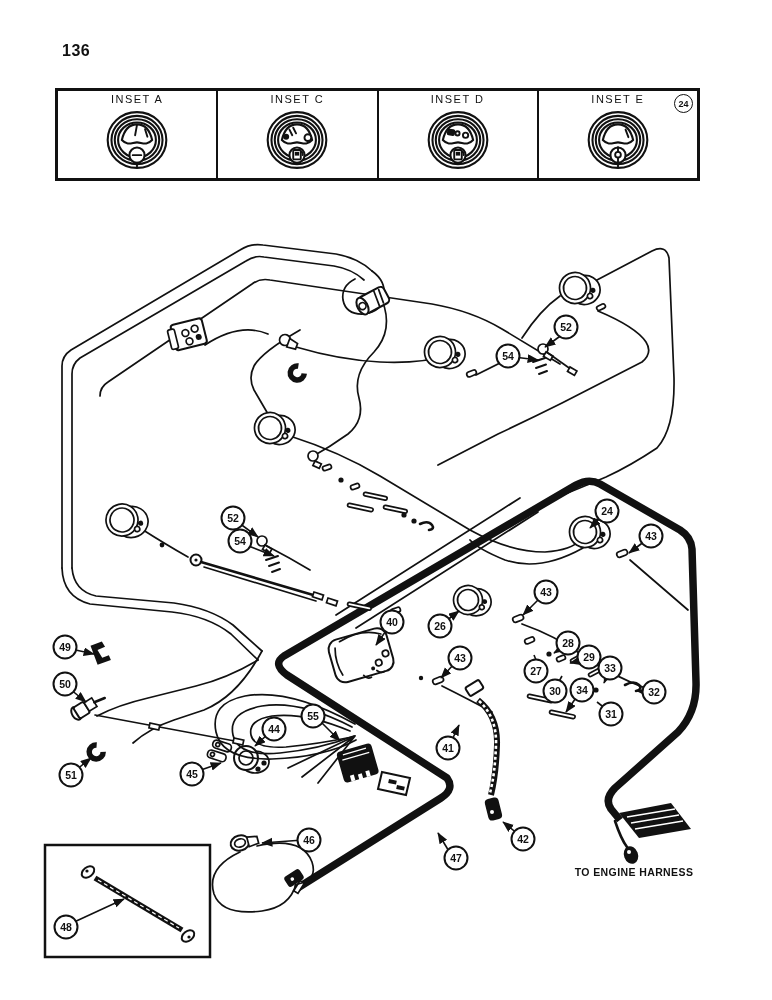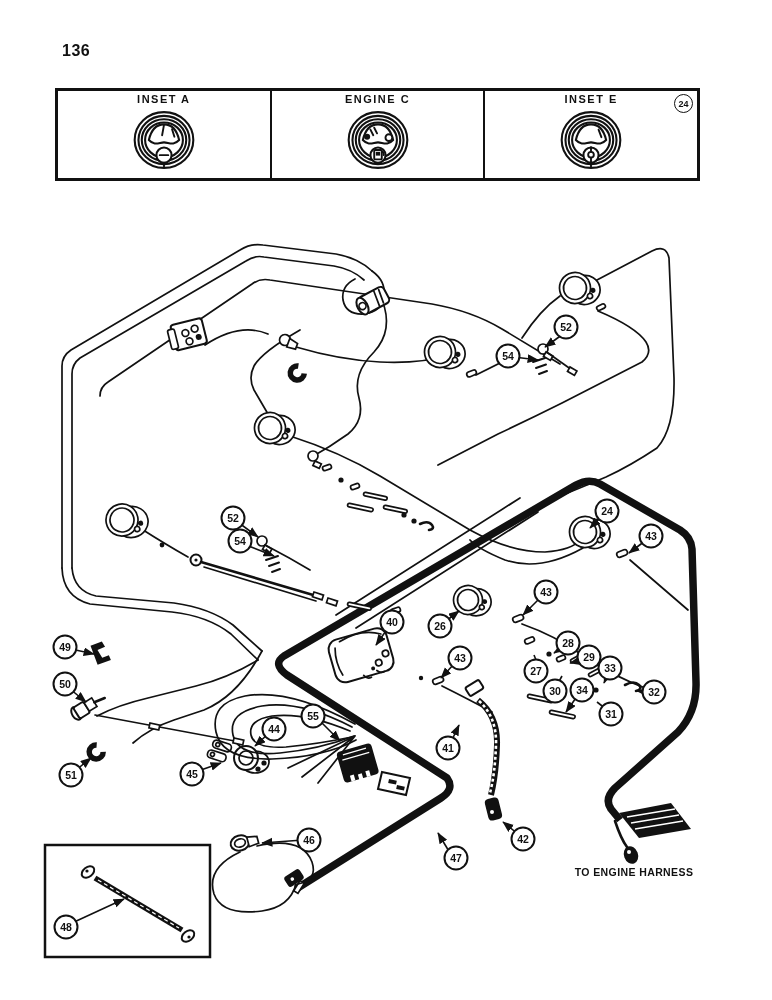--- a/index.html
+++ b/index.html
@@ -3,21 +3,21 @@
 <meta charset="utf-8">
 <style>
   html,body{margin:0;padding:0;}
   body{width:772px;height:1000px;background:#fff;position:relative;
        font-family:"Liberation Sans",sans-serif;color:#111;}
   .pageno{position:absolute;left:62px;top:42px;font-weight:bold;font-size:16px;letter-spacing:.5px;text-align:right;}
   .strip{position:absolute;left:55px;top:88px;width:645px;height:93px;border:3px solid #111;
          box-sizing:border-box;display:flex;background:#fff;}
   .cell{flex:1;position:relative;border-left:2.5px solid #111;display:flex;flex-direction:column;align-items:center;}
   .cell:first-child{border-left:none;}
-  .cell .lbl{font-weight:bold;font-size:11px;letter-spacing:1.5px;margin-top:2px;white-space:nowrap;}
+  .cell .lbl{font-weight:normal;font-size:11px;letter-spacing:1.5px;margin-top:2px;white-space:nowrap;}
   .badge{position:absolute;right:4px;top:3px;width:17px;height:17px;border:1.8px solid #111;border-radius:50%;
          font-weight:bold;font-size:9px;display:flex;align-items:center;justify-content:center;background:#fff;}
   svg{display:block;}
   .g1{fill:#fff;stroke:#111;stroke-width:2.2;}
   .gm{fill:none;stroke:#111;stroke-width:2;stroke-linecap:round;}
   .t{fill:none;stroke:#111;stroke-width:1.7;stroke-linecap:round;stroke-linejoin:round;}
   .t2{fill:none;stroke:#111;stroke-width:2.6;stroke-linecap:round;}
   .band{fill:none;stroke:#111;stroke-width:7.5;stroke-linejoin:round;}
   .w{fill:#fff;stroke:#111;stroke-width:1.7;}
   .w2{fill:#fff;stroke:#111;stroke-width:2;}
@@ -45,38 +45,55 @@
       <path class="gm" d="M 0,-15 L -2,-4"></path>
         <path class="gm" d="M 8.5,-10.5 L 11,-2.5"></path>
       <circle class="g1" cy="17" r="8"></circle>
         <path class="gm" d="M -4.5,17 L 4.5,17"></path>
         <path class="gm" d="M 0,25 L 0,29"></path>
     </svg>
   </div>
 
 
   <div class="cell">
-    <div class="lbl">ENGINE C</div>
+    <div class="lbl">INSET C</div>
     <svg viewBox="-50 -36 100 74" width="100" height="70">
       <ellipse class="g1" cy="1" rx="31" ry="29.5"></ellipse>
         <ellipse class="g1" cy="1" rx="27" ry="25.5"></ellipse>
       <ellipse class="g1" cy="1" rx="23.5" ry="22"></ellipse>
         <ellipse class="g1" cy="1" rx="20" ry="18.5"></ellipse>
       <path class="g1" d="M -16,1 C -13,-12 -6,-15.5 0,-15.5 C 6,-15.5 13,-12 16,1 C 10,7.5 5,3.5 0,3.5 C -5,3.5 -10,7.5 -16,1 Z"></path>
       <circle class="b" cx="-11.5" cy="-2.5" r="3.2"></circle>
         <circle class="g1" cx="11.5" cy="-1.5" r="3.6" style="stroke-width:2"></circle>
       <path class="gm" d="M -8,-10 L -5,-4"></path>
         <path class="gm" d="M -4,-12 L -1,-6"></path>
       <circle class="g1" cy="17" r="8"></circle>
       <rect class="w2" x="-4" y="11.5" width="8" height="10" rx="1"></rect>
         <rect class="b" x="-2.3" y="13.5" width="4.6" height="4"></rect>
       <path class="gm" d="M 4,13 Q 6.5,14 6,17"></path>
     </svg>
   </div>
 
+  <div class="cell">
+    <div class="lbl">INSET D</div>
+    <svg viewBox="-50 -36 100 74" width="100" height="70">
+      <ellipse class="g1" cy="1" rx="31" ry="29.5"></ellipse>
+        <ellipse class="g1" cy="1" rx="27" ry="25.5"></ellipse>
+      <ellipse class="g1" cy="1" rx="23.5" ry="22"></ellipse>
+        <ellipse class="g1" cy="1" rx="20" ry="18.5"></ellipse>
+      <path class="g1" d="M -16,1 C -13,-12 -6,-15.5 0,-15.5 C 6,-15.5 13,-12 16,1 C 10,7.5 5,3.5 0,3.5 C -5,3.5 -10,7.5 -16,1 Z"></path>
+      <rect class="b" x="-12.5" y="-9.5" width="8.5" height="7" rx="2" transform="rotate(8)"></rect>
+      <circle class="gm" cx="-0.5" cy="-6" r="2.2"></circle>
+        <circle class="gm" cx="8" cy="-4" r="2.8"></circle>
+      <circle class="g1" cy="17" r="8"></circle>
+      <rect class="w2" x="-4" y="11.5" width="8" height="10" rx="1"></rect>
+        <rect class="b" x="-2.3" y="13.5" width="4.6" height="4"></rect>
+      <path class="gm" d="M 4,13 Q 6.5,14 6,17"></path>
+    </svg>
+  </div>
 
   <div class="cell">
     <div class="lbl">INSET E</div>
     <div class="badge">24</div>
     <svg viewBox="-50 -36 100 74" width="100" height="70">
       <ellipse class="g1" cy="1" rx="31" ry="29.5"></ellipse>
         <ellipse class="g1" cy="1" rx="27" ry="25.5"></ellipse>
       <ellipse class="g1" cy="1" rx="23.5" ry="22"></ellipse>
         <ellipse class="g1" cy="1" rx="20" ry="18.5"></ellipse>
       <path class="g1" d="M -16,1 C -13,-12 -6,-15.5 0,-15.5 C 6,-15.5 13,-12 16,1 C 10,7.5 5,3.5 0,3.5 C -5,3.5 -10,7.5 -16,1 Z"></path>

